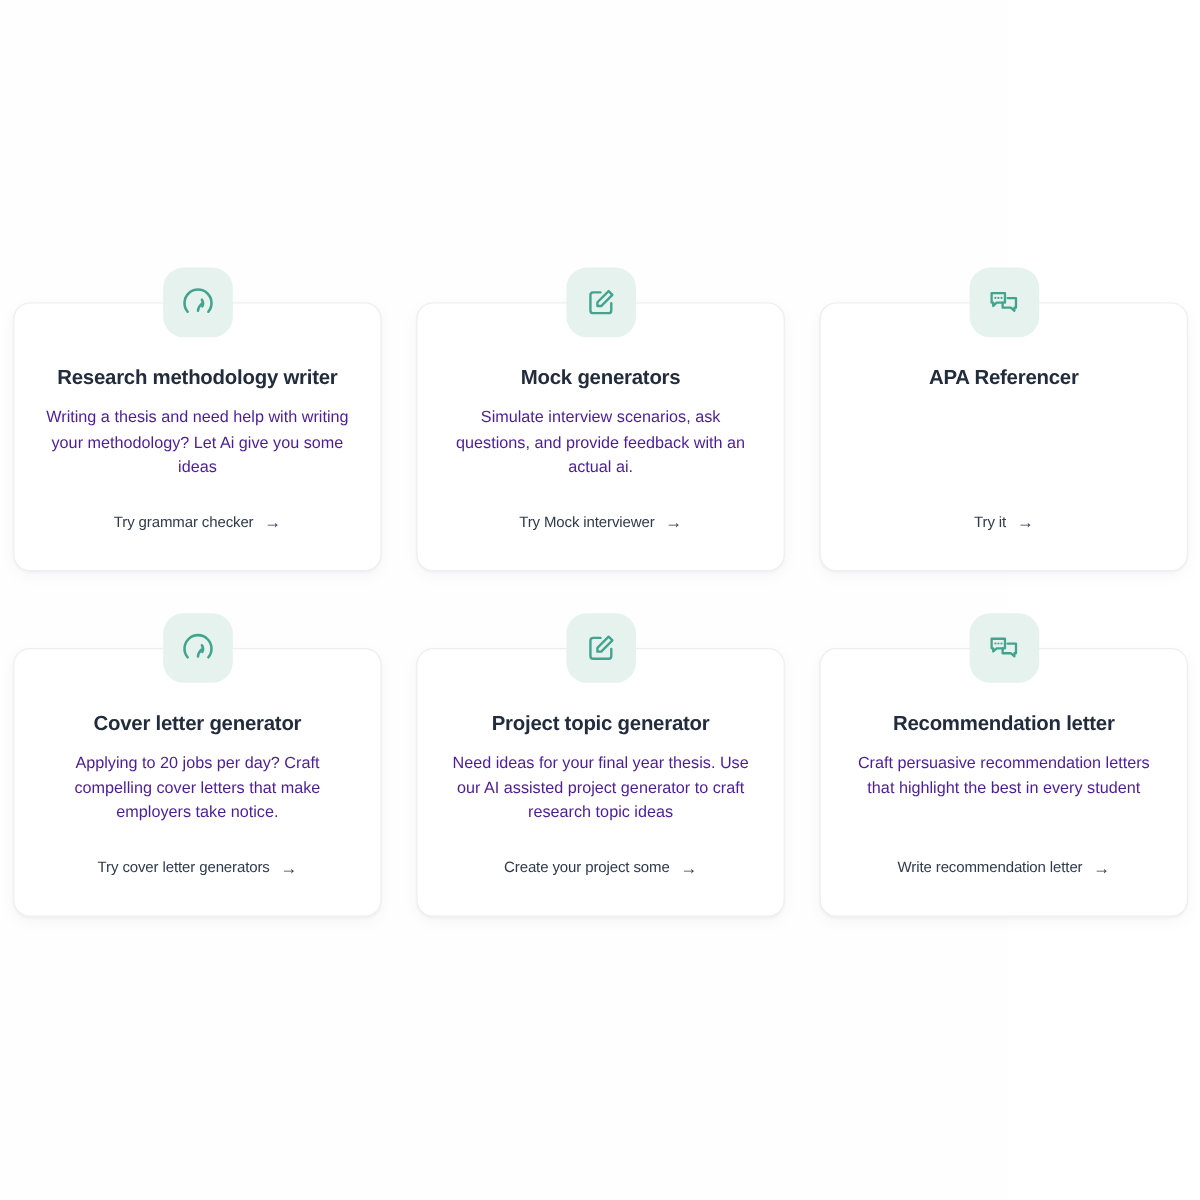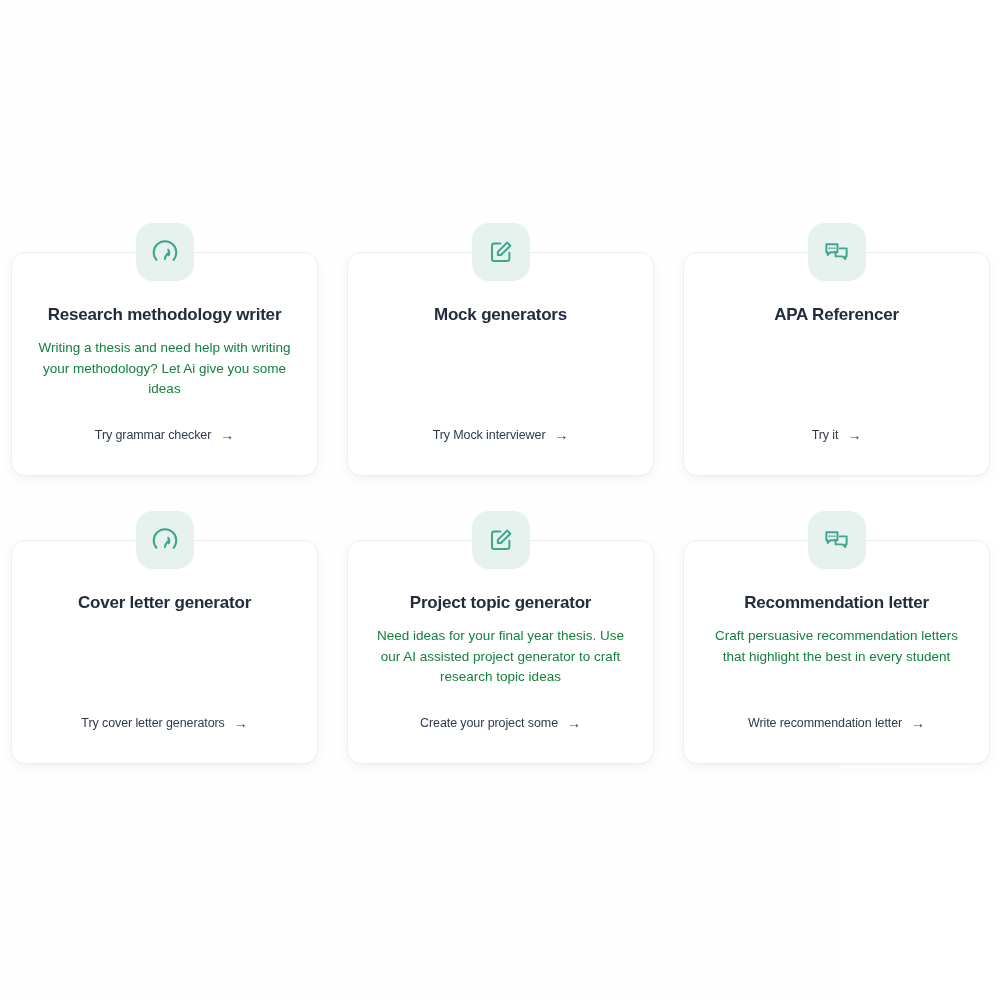--- a/index.html
+++ b/index.html
@@ -74,21 +74,21 @@
     letter-spacing: -0.2px;
     text-align: center;
     line-height: 1.2;
     margin: 0 0 13px 0;
     white-space: nowrap;
   }
 
   .card-desc {
     font-size: 13.5px;
     line-height: 20.5px;
-    color: #15803d;
+    color: #4c1d95;
     text-align: center;
     margin: 0;
     max-width: 258px;
   }
 
   .card-cta {
     margin-top: auto;
     margin-bottom: 33px;
     display: inline-flex;
     align-items: flex-start;
@@ -130,20 +130,21 @@
     </div>
 
     <div class="card">
       <div class="icon-tile">
         <svg width="28" height="28" viewBox="0 0 24 24" fill="none" stroke="#42a48e" stroke-width="1.7" stroke-linecap="round" stroke-linejoin="round">
           <path d="M19.2 12.6v5.1a2 2 0 0 1-2 2H6.3a2 2 0 0 1-2-2V6.8a2 2 0 0 1 2-2h5.2"></path>
           <path d="M17.3 3.9 20 6.6l-8 8H9.3v-2.7z"></path>
         </svg>
       </div>
       <div class="card-title">Mock generators</div>
+      <div class="card-desc">Simulate interview scenarios, ask questions, and provide feedback with an actual ai.</div>
       <a class="card-cta">
         <span>Try Mock interviewer</span>
         <span class="cta-arrow">→</span>
       </a>
     </div>
 
     <div class="card">
       <div class="icon-tile">
         <svg width="29" height="29" viewBox="0 0 24 24" fill="none" stroke="#42a48e" stroke-width="1.6" stroke-linecap="round" stroke-linejoin="round">
           <path d="M3.6 5.2h9.2v6.6H7.1L4.7 14V11.8H3.6z"></path>
@@ -162,20 +163,21 @@
 
     <div class="card">
       <div class="icon-tile">
         <svg width="30" height="30" viewBox="0 0 24 24" fill="none" stroke="#42a48e" stroke-width="1.7" stroke-linecap="round" stroke-linejoin="round">
           <path d="M5.1 18.2a9 9 0 1 1 13.8 0"></path>
           <path d="M12 17.6c0-2.1 1.1-3.3 2.4-4.6"></path>
           <path d="M14.6 10.2c.9 1.4 1 3 .3 4.4"></path>
         </svg>
       </div>
       <div class="card-title">Cover letter generator</div>
+      <div class="card-desc">Applying to 20 jobs per day? Craft compelling cover letters that make employers take notice.</div>
       <a class="card-cta">
         <span>Try cover letter generators</span>
         <span class="cta-arrow">→</span>
       </a>
     </div>
 
     <div class="card">
       <div class="icon-tile">
         <svg width="28" height="28" viewBox="0 0 24 24" fill="none" stroke="#42a48e" stroke-width="1.7" stroke-linecap="round" stroke-linejoin="round">
           <path d="M19.2 12.6v5.1a2 2 0 0 1-2 2H6.3a2 2 0 0 1-2-2V6.8a2 2 0 0 1 2-2h5.2"></path>

